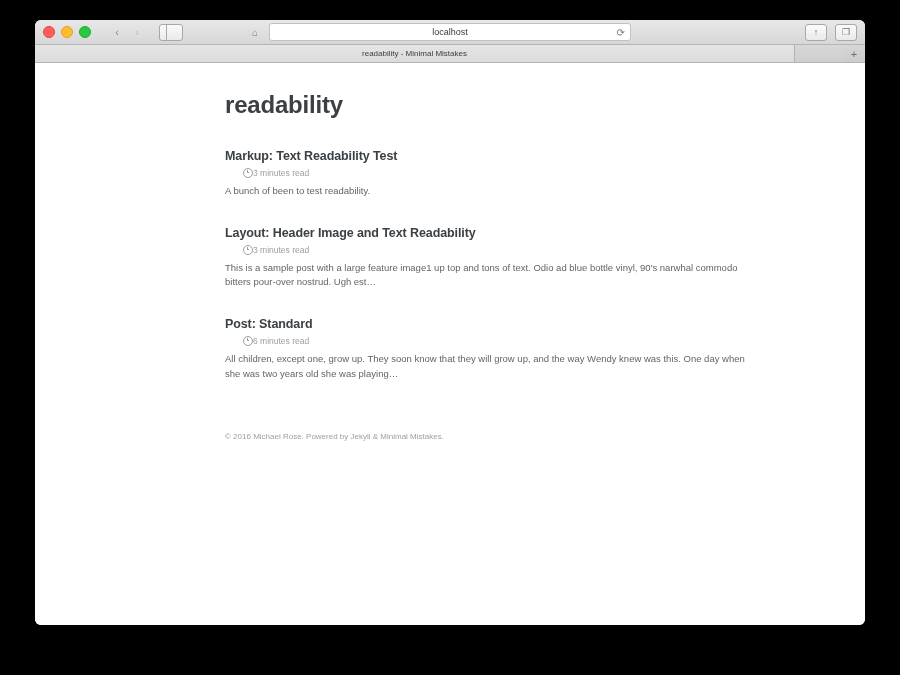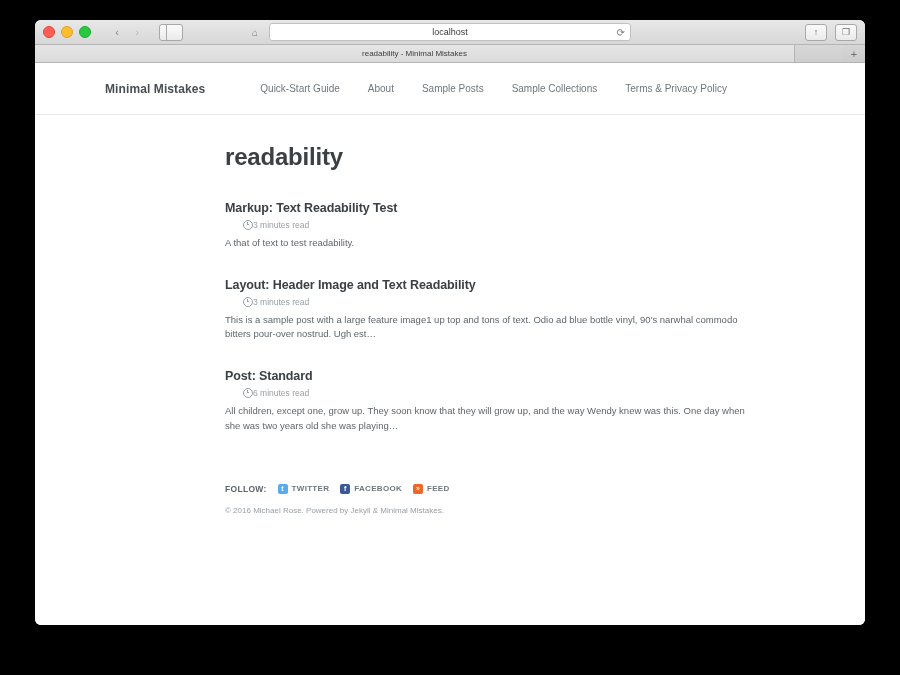--- a/index.html
+++ b/index.html
@@ -373,45 +373,33 @@
     </div>
   </div>
 
   <div class="tabbar">
     <div class="tab">readability - Minimal Mistakes</div>
     <div class="tab-new">+</div>
   </div>
 
   <div class="page">
 
-    <div class="masthead">
-      <div class="masthead-inner">
-        <div class="site-title">Minimal Mistakes</div>
-        <div class="nav-links">
-          <a class="nav-link">Quick-Start Guide</a>
-          <a class="nav-link">About</a>
-          <a class="nav-link">Sample Posts</a>
-          <a class="nav-link">Sample Collections</a>
-          <a class="nav-link">Terms &amp; Privacy Policy</a>
-        </div>
-      </div>
-    </div>
 
     <div class="content">
       <div class="content-inner">
 
         <h1 class="archive-title">readability</h1>
 
         <div class="post-item">
           <h2 class="post-title">Markup: Text Readability Test</h2>
           <div class="post-meta">
             <span class="clock-icon"></span>
             <span>3 minutes read</span>
           </div>
-          <p class="post-excerpt">A that of text to test readability.</p>
+          <p class="post-excerpt">A bunch of been to test readability.</p>
         </div>
 
         <div class="post-item">
           <h2 class="post-title">Layout: Header Image and Text Readability</h2>
           <div class="post-meta">
             <span class="clock-icon"></span>
             <span>3 minutes read</span>
           </div>
           <p class="post-excerpt">This is a sample post with a large feature image1 up top and tons of text. Odio ad blue bottle vinyl, 90's narwhal commodo bitters pour-over nostrud. Ugh est…</p>
         </div>
@@ -420,38 +408,20 @@
           <h2 class="post-title">Post: Standard</h2>
           <div class="post-meta">
             <span class="clock-icon"></span>
             <span>6 minutes read</span>
           </div>
           <p class="post-excerpt">All children, except one, grow up. They soon know that they will grow up, and the way Wendy knew was this. One day when she was two years old she was playing…</p>
         </div>
 
 
         <div class="footer">
-          <div class="follow-row">
-            <span class="follow-label">FOLLOW:</span>
-
-            <a class="social">
-              <span class="badge twitter">t</span>
-              <span>TWITTER</span>
-            </a>
-
-            <a class="social">
-              <span class="badge facebook">f</span>
-              <span>FACEBOOK</span>
-            </a>
-
-            <a class="social">
-              <span class="badge feed">»</span>
-              <span>FEED</span>
-            </a>
-          </div>
 
           <div class="copyright">© 2016 Michael Rose. Powered by Jekyll &amp; Minimal Mistakes.</div>
         </div>
 
       </div>
     </div>
   </div>
 </div>
 
 </body></html>

